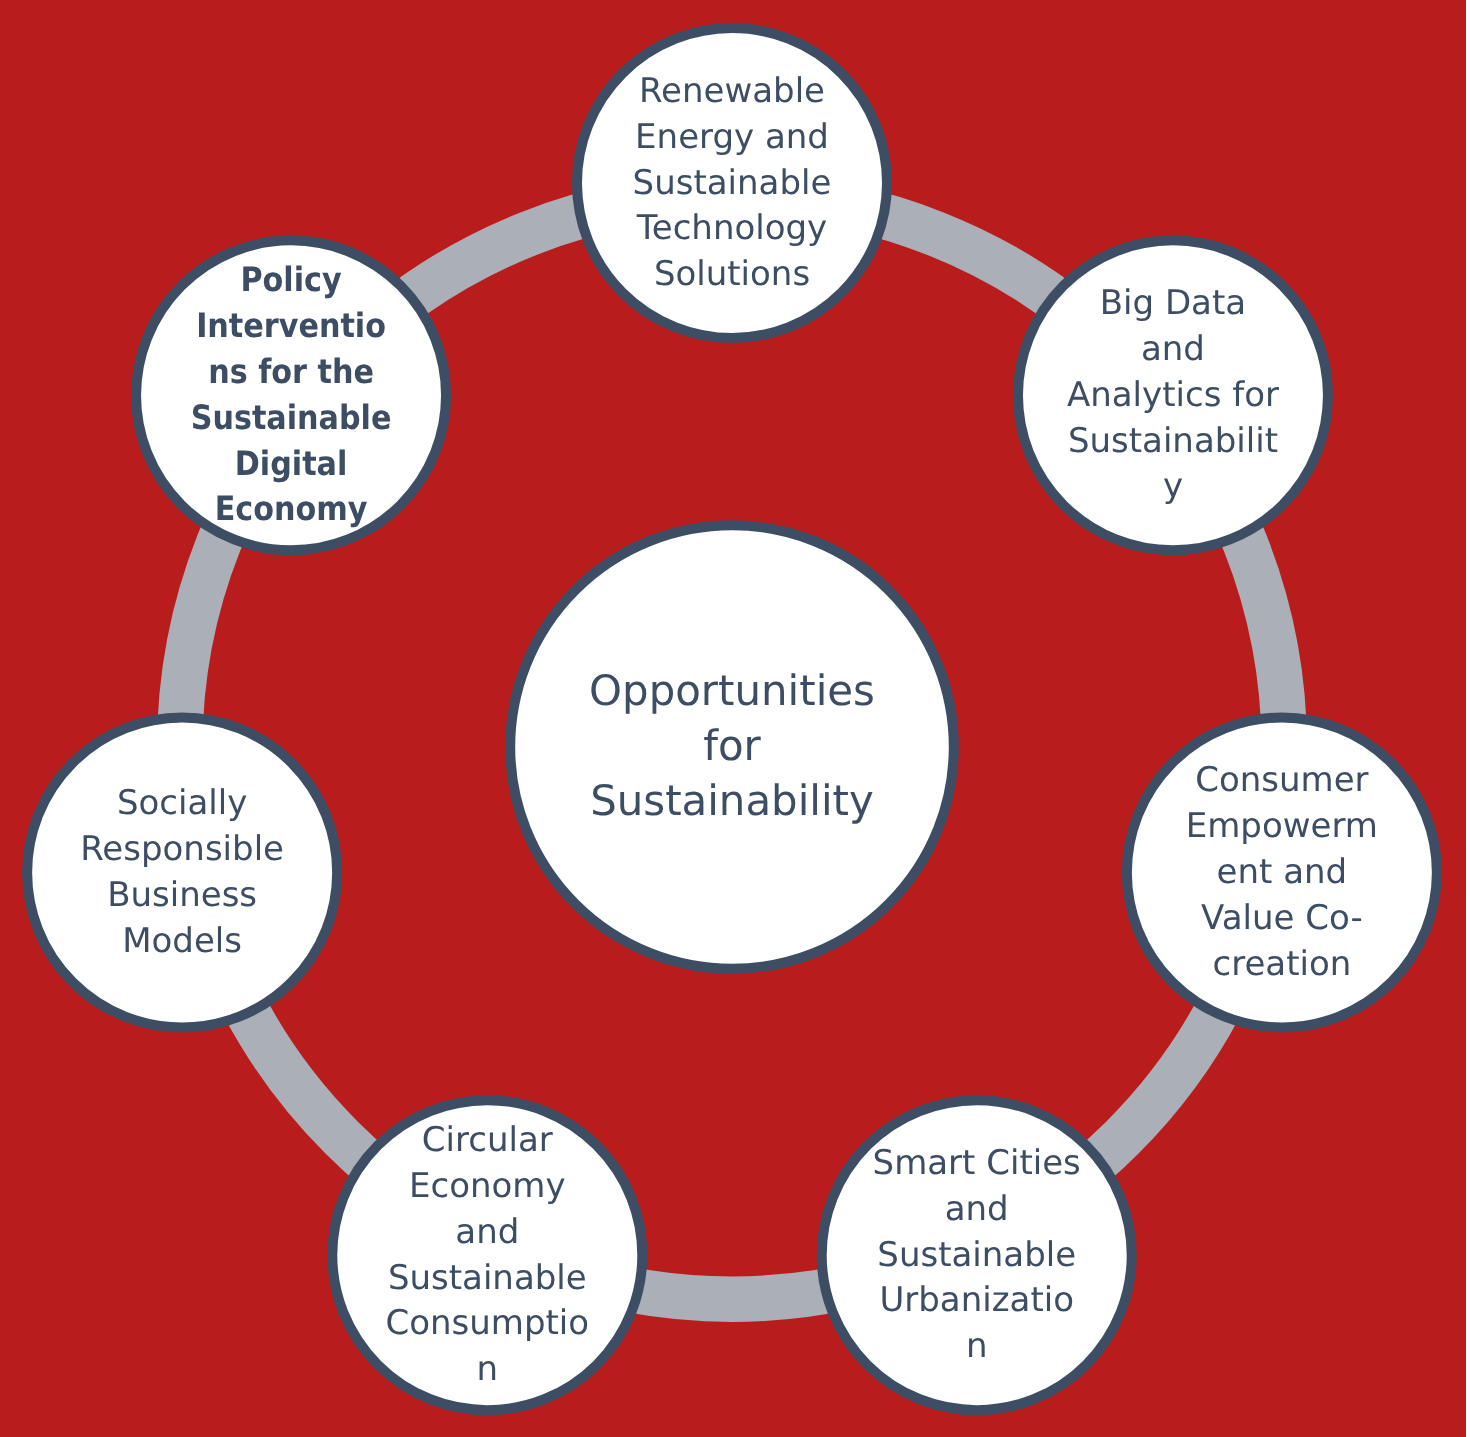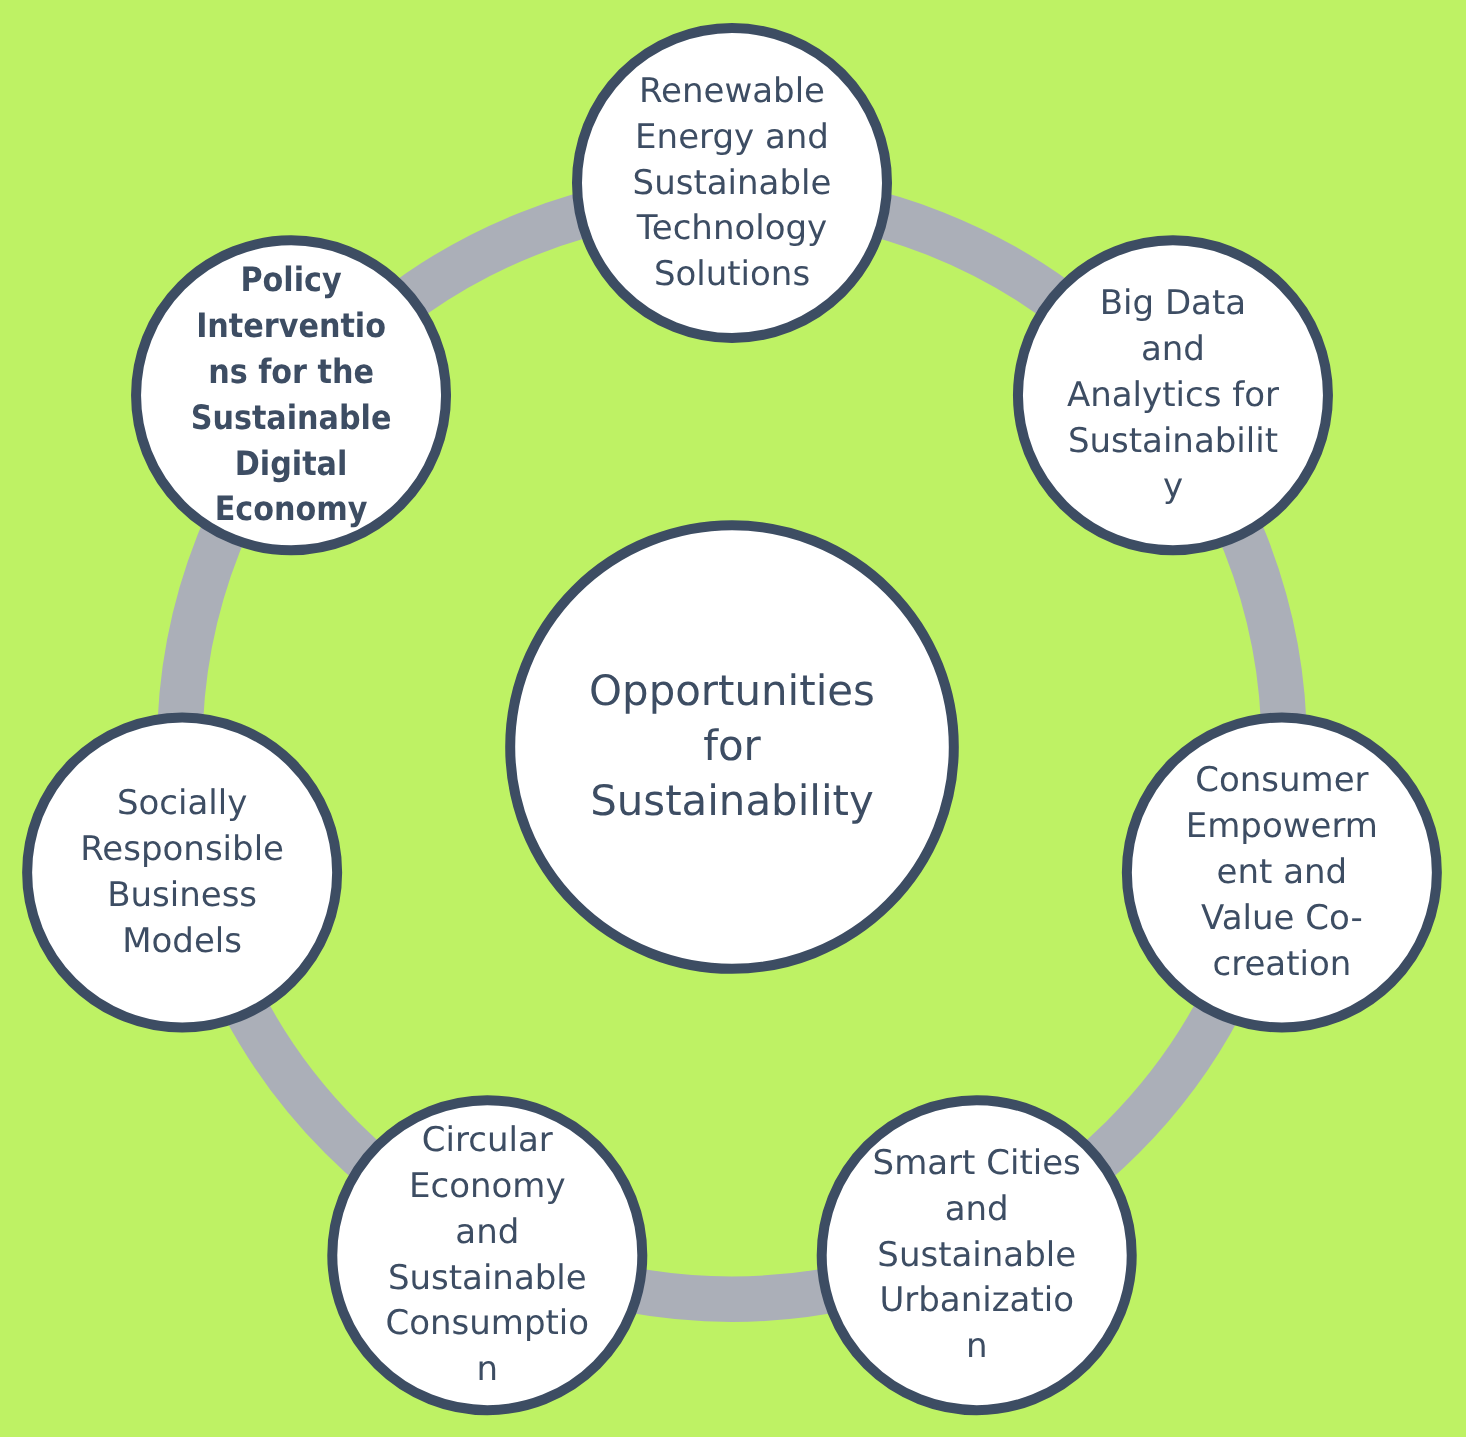--- a/index.html
+++ b/index.html
@@ -3,21 +3,21 @@
 <meta charset="utf-8">
 <title>Opportunities for Sustainability</title>
 <style>
   html, body { margin:0; padding:0; background:#ffffff; }
   body {
     width:1470px; height:1437px; overflow:hidden;
     font-family:"DejaVu Sans", sans-serif;
     -webkit-font-smoothing:antialiased;
     text-rendering:geometricPrecision;
   }
-  #stage { position:relative; width:1466px; height:1437px; background:#bef264; }
+  #stage { position:relative; width:1466px; height:1437px; background:#b91c1c; }
   svg { display:block; shape-rendering:geometricPrecision; }
 
   .ring-band  { fill:none; stroke:#ABAFB8; }
   .node-circle{ fill:#ffffff; stroke:#3D4D63; }
   .hub-circle { fill:#ffffff; stroke:#3D4D63; }
 
   .node-text, .hub-text {
     fill:#3D4D63;
     font-family:"DejaVu Sans", sans-serif;
     font-weight:normal;

